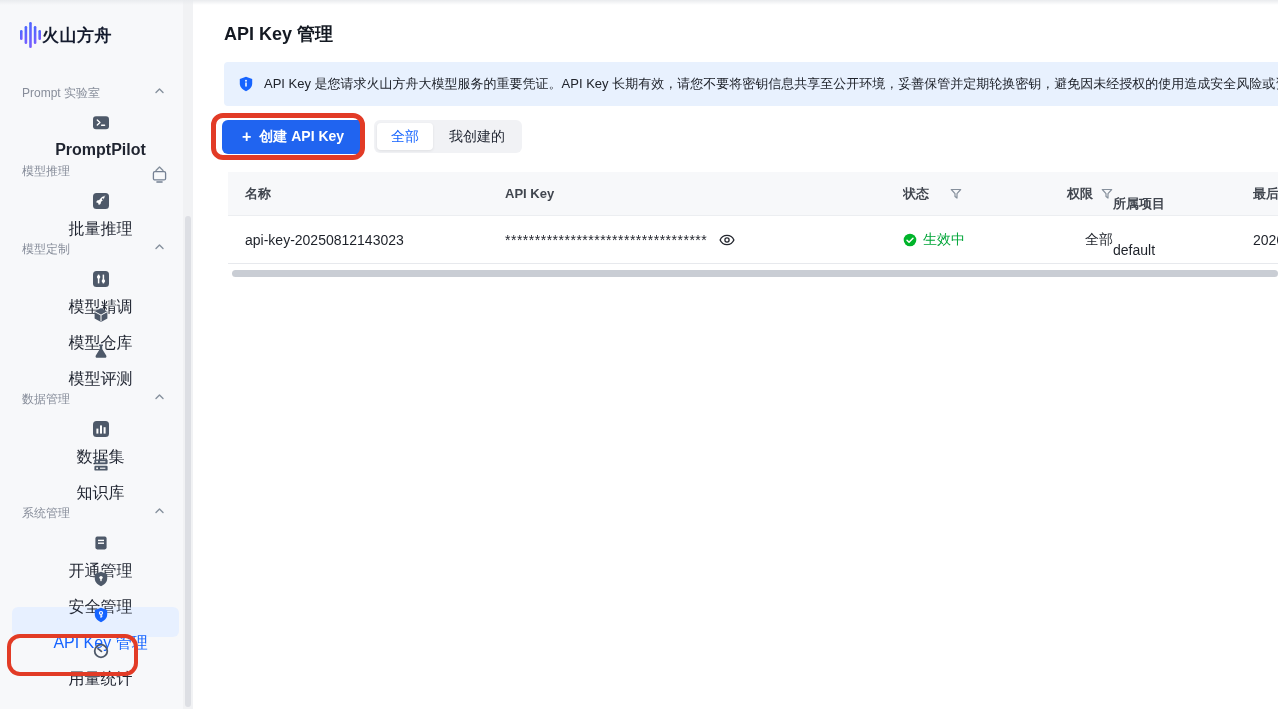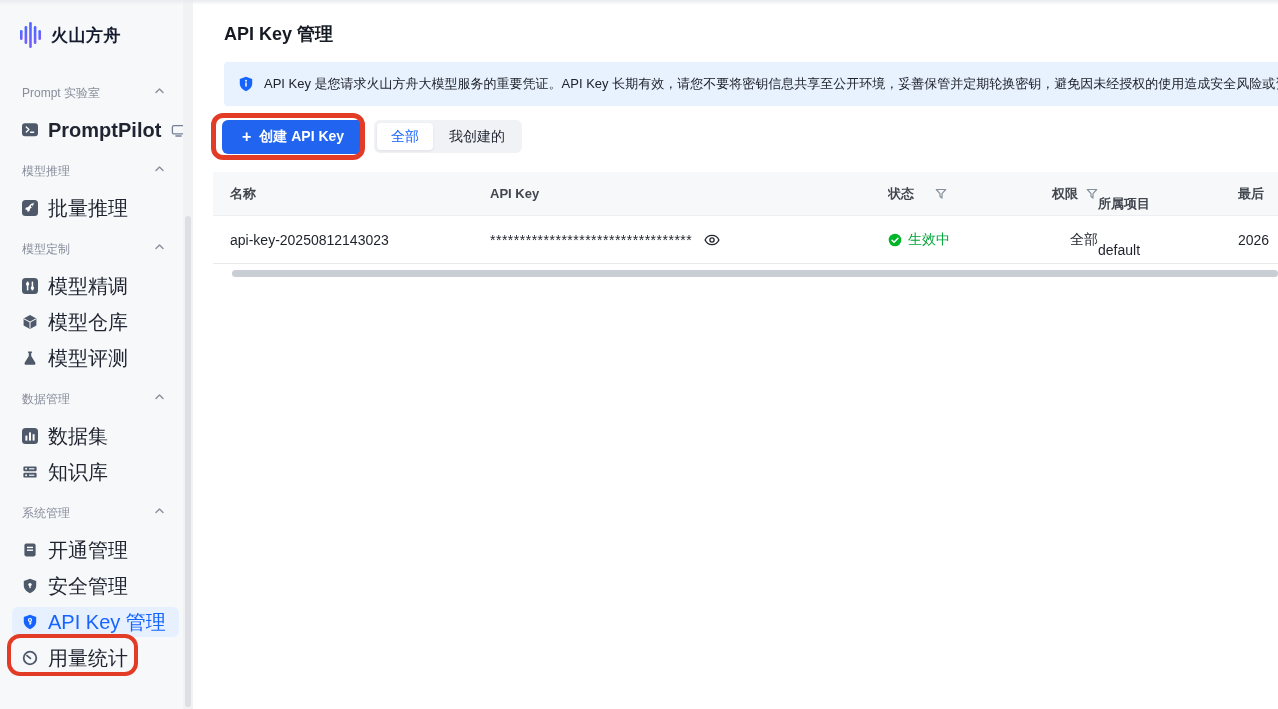--- a/index.html
+++ b/index.html
@@ -9,29 +9,29 @@
     font-family:"Liberation Sans","DejaVu Sans",sans-serif;
     color:#1d2129; font-size:14px;
   }
   
   .top-shade { position:absolute; left:0; top:0; right:0; height:5px;
     background:linear-gradient(#e9ebee, rgba(255,255,255,0)); z-index:40; }
 
   
   .sidebar { position:absolute; left:0; top:0; bottom:0; width:193px;
     background:#f7f8fa; overflow:hidden; }
-  .logo { display:flex; align-items:center; gap:9px; padding:17px 0 0 20px; height:53px; }
+  .logo { display:flex; align-items:center; padding:17px 0 0 20px; height:53px; }
   .logo-text { font-size:17px; font-weight:700; color:#141b2e; letter-spacing:0.5px; }
   .group-label { display:flex; margin:18px 27px 12px 22px;
     height:18px; font-size:12px; color:#878d9a; }
   .group-label.first { margin-top:32px; }
   .group-label .chev { margin-left:auto; display:flex; }
   .nav-item { display:flex; align-items:center; gap:10px; height:30px;
     margin:6px 14px 6px 12px; padding-left:10px; border-radius:6px;
-    font-size:20px; color:#1f2430; font-weight:500; cursor:pointer; }
+    font-size:16px; color:#1f2430; font-weight:500; cursor:pointer;flex-direction:column; }
   .nav-item .nicon { width:16px; height:16px; flex:0 0 16px; display:flex; }
   .nav-item.selected { background:#e7f0ff; color:#1664ff; }
   .nav-item .trail { margin-left:auto; margin-right:12px; display:flex; }
   .pp-label { font-weight:700; }
   .side-scroll-track { position:absolute; top:0; bottom:0; right:0; width:10px; background:#f1f2f4; }
   .side-scroll-thumb { position:absolute; top:216px; bottom:2px; right:2px; width:6px;
     border-radius:3px; background:#dddfe4; }
 
   
   .main { position:absolute; left:193px; top:0; right:0; bottom:0; background:#fff; }
@@ -50,21 +50,21 @@
 
   .seg-tabs { position:absolute; left:181px; top:120px; height:33px;
     background:#f1f2f5; border-radius:6px; display:flex; align-items:center;
     padding:3px; gap:2px; }
   .seg-tab { height:27px; display:flex; align-items:center; padding:0 14px;
     font-size:14px; color:#1f2430; border-radius:4px; cursor:pointer; }
   .seg-tab.active { background:#fff; color:#1664ff; font-weight:500;
     box-shadow:0 1px 3px rgba(0,0,0,0.08); }
 
   
-  .table-wrap { position:absolute; left:20px; top:172px; right:0; overflow:hidden; }
+  .table-wrap { position:absolute; left:35px; top:172px; right:0; overflow:hidden; }
   .tbl { width:1240px; }
   .t-row { display:flex; align-items:center; }
   .t-head { height:44px; background:#f7f8fa; color:#41464f; font-size:13px; font-weight:600;
     border-bottom:1px solid #eceef1; }
   .t-body-row { height:48px; background:#fff; border-bottom:1px solid #e7e9ed; font-size:14px; }
   .cell { flex:0 0 auto; display:flex; align-items:center; gap:6px; overflow:hidden; white-space:nowrap; }
   .c1 { width:277px; padding-left:17px; }
   .c2 { width:398px; }
   .c3 { width:107px;gap:19px; }
   .c4 { width:103px;justify-content:flex-end; }

